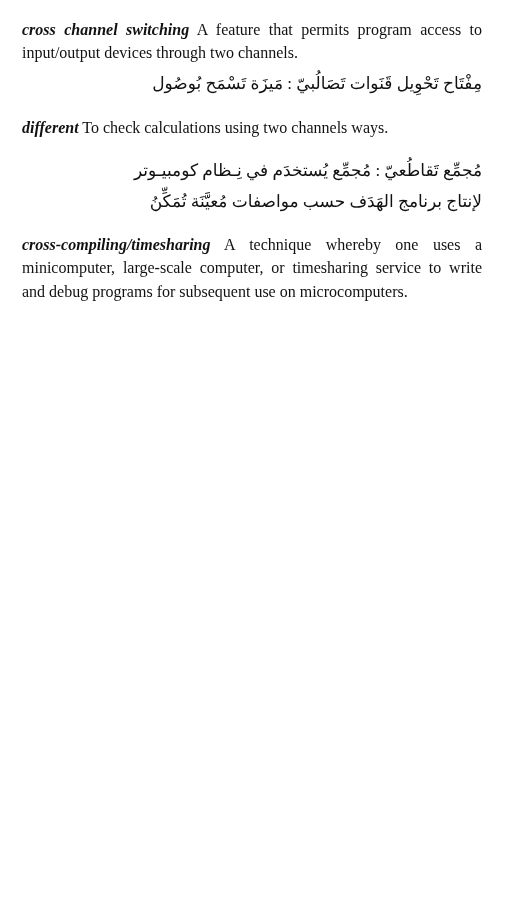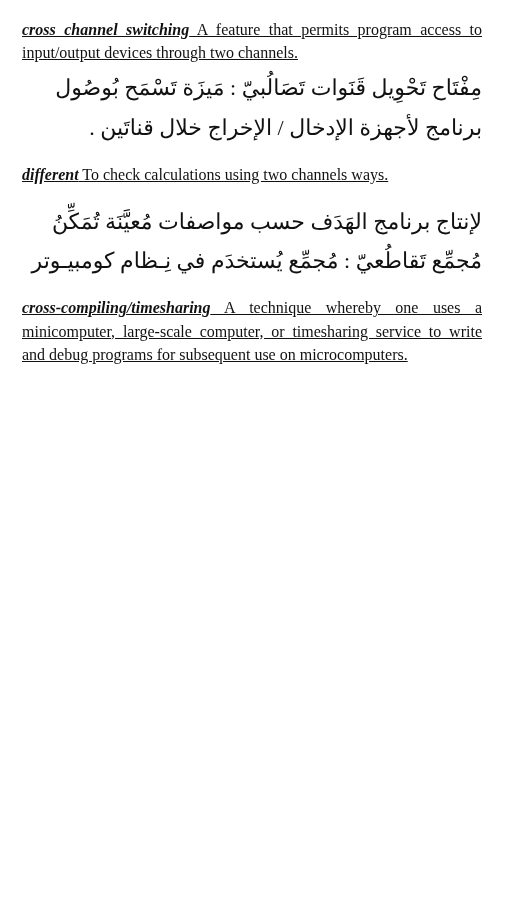--- a/index.html
+++ b/index.html
@@ -19,64 +19,62 @@
       color: #111;
     }
 
     .entry {
       margin-bottom: 18px;
     }
 
     .entry-en {
       text-align: justify;
       margin-bottom: 6px;
-      text-decoration: underline;
     }
 
     .entry-term {
       font-weight: bold;
       font-style: italic;
     }
 
     .entry-def {
       font-weight: normal;
       font-style: normal;
     }
 
     .entry-ar {
       direction: rtl;
       text-align: right;
       font-family: 'Times New Roman', 'Arial Unicode MS', serif;
-      font-size: 22px;
+      font-size: 17px;
       line-height: 1.6;
       margin-bottom: 4px;
     }
   </style>
 </head>
 <body>
 
 <div>
 
   <div class="entry">
     <div class="entry-en">
       <span class="entry-term">cross channel switching</span><span class="entry-def"> A feature that permits program access to input/output devices through two channels.</span>
     </div>
     <div class="entry-ar">مِفْتَاح تَحْوِيل قَنَوات تَصَالُبيّ : مَيزَة تَسْمَح بُوصُول</div>
-    <div class="entry-ar">برنامج لأجهزة الإدخال / الإخراج خلال قناتَين .</div>
   </div>
 
   <div class="entry">
     <div class="entry-en">
       <span class="entry-term">different</span><span class="entry-def">  To check calculations using two channels ways.</span>
     </div>
   </div>
 
   <div class="entry">
+    <div class="entry-ar">مُجمِّع تَقاطُعيّ : مُجمِّع يُستخدَم في نِـظام كومبيـوتر</div>
     <div class="entry-ar">لإنتاج برنامج الهَدَف حسب مواصفات مُعيَّنَة تُمَكِّنُ</div>
-    <div class="entry-ar">مُجمِّع تَقاطُعيّ : مُجمِّع يُستخدَم في نِـظام كومبيـوتر</div>
   </div>
 
   <div class="entry">
     <div class="entry-en">
       <span class="entry-term">cross-compiling/timesharing</span><span class="entry-def">  A technique whereby one uses a minicomputer, large-scale computer, or timesharing service to write and debug programs for subsequent use on microcomputers.</span>
     </div>
   </div>
 
 </div>
 

